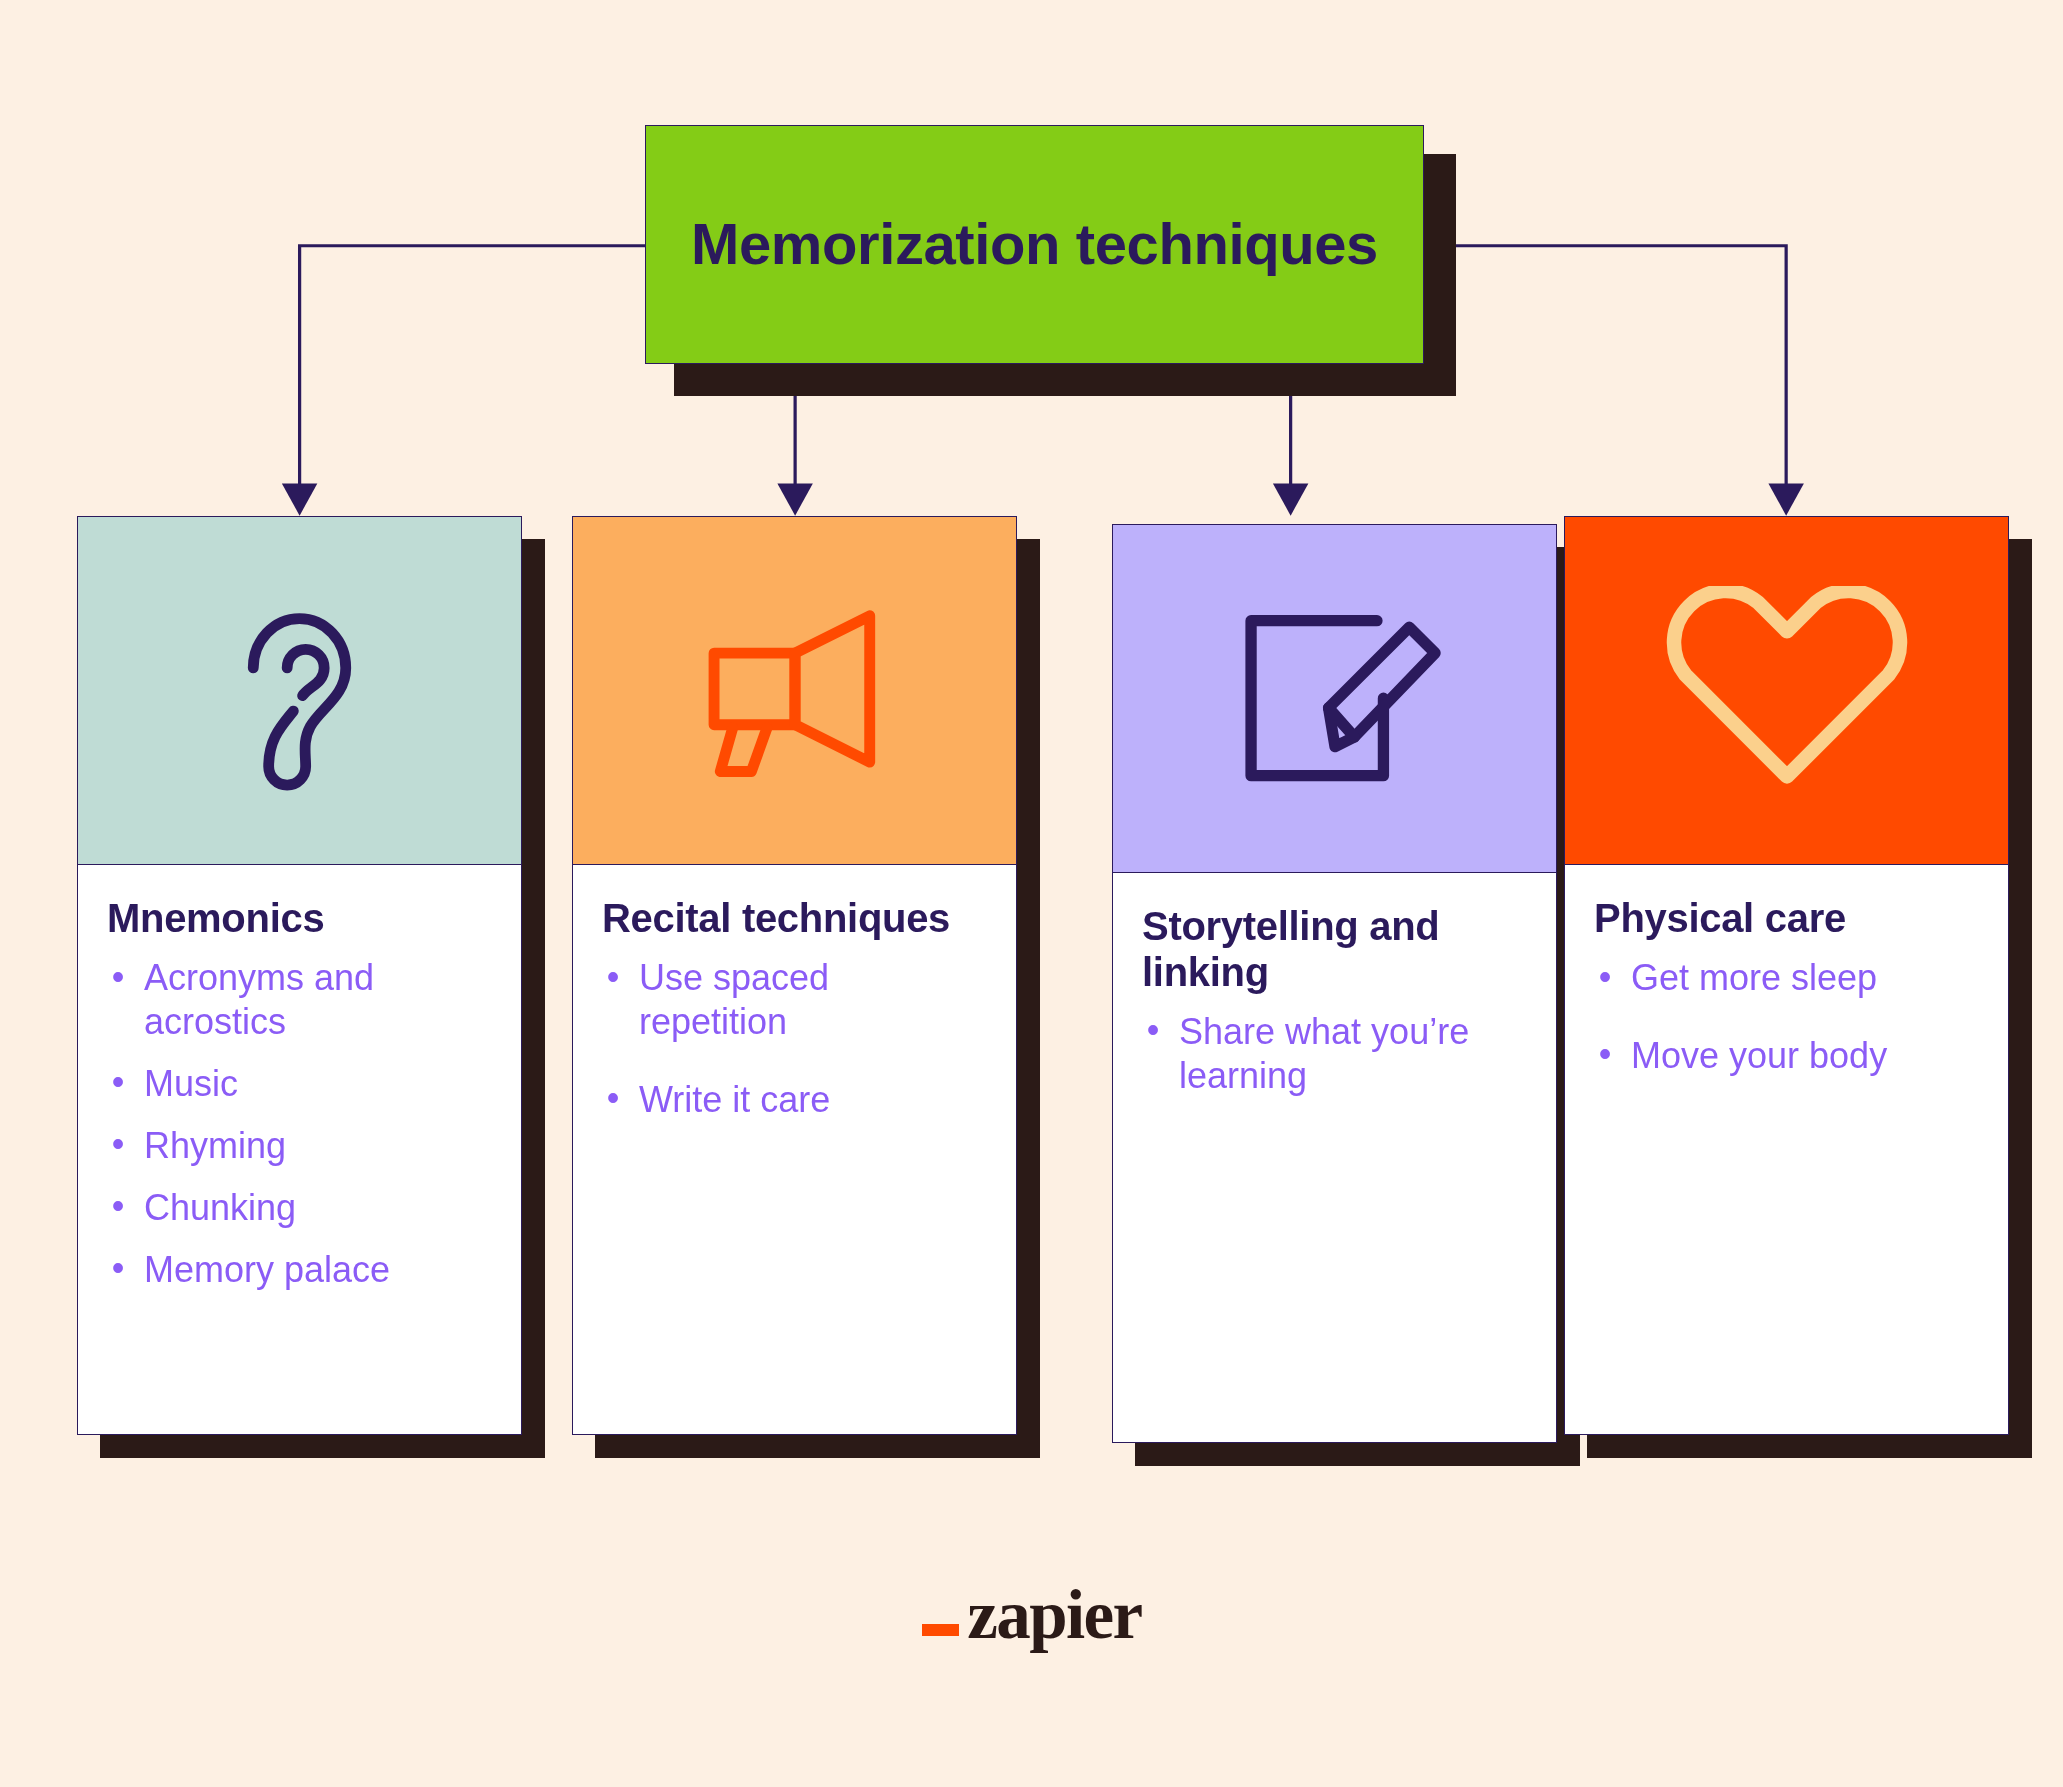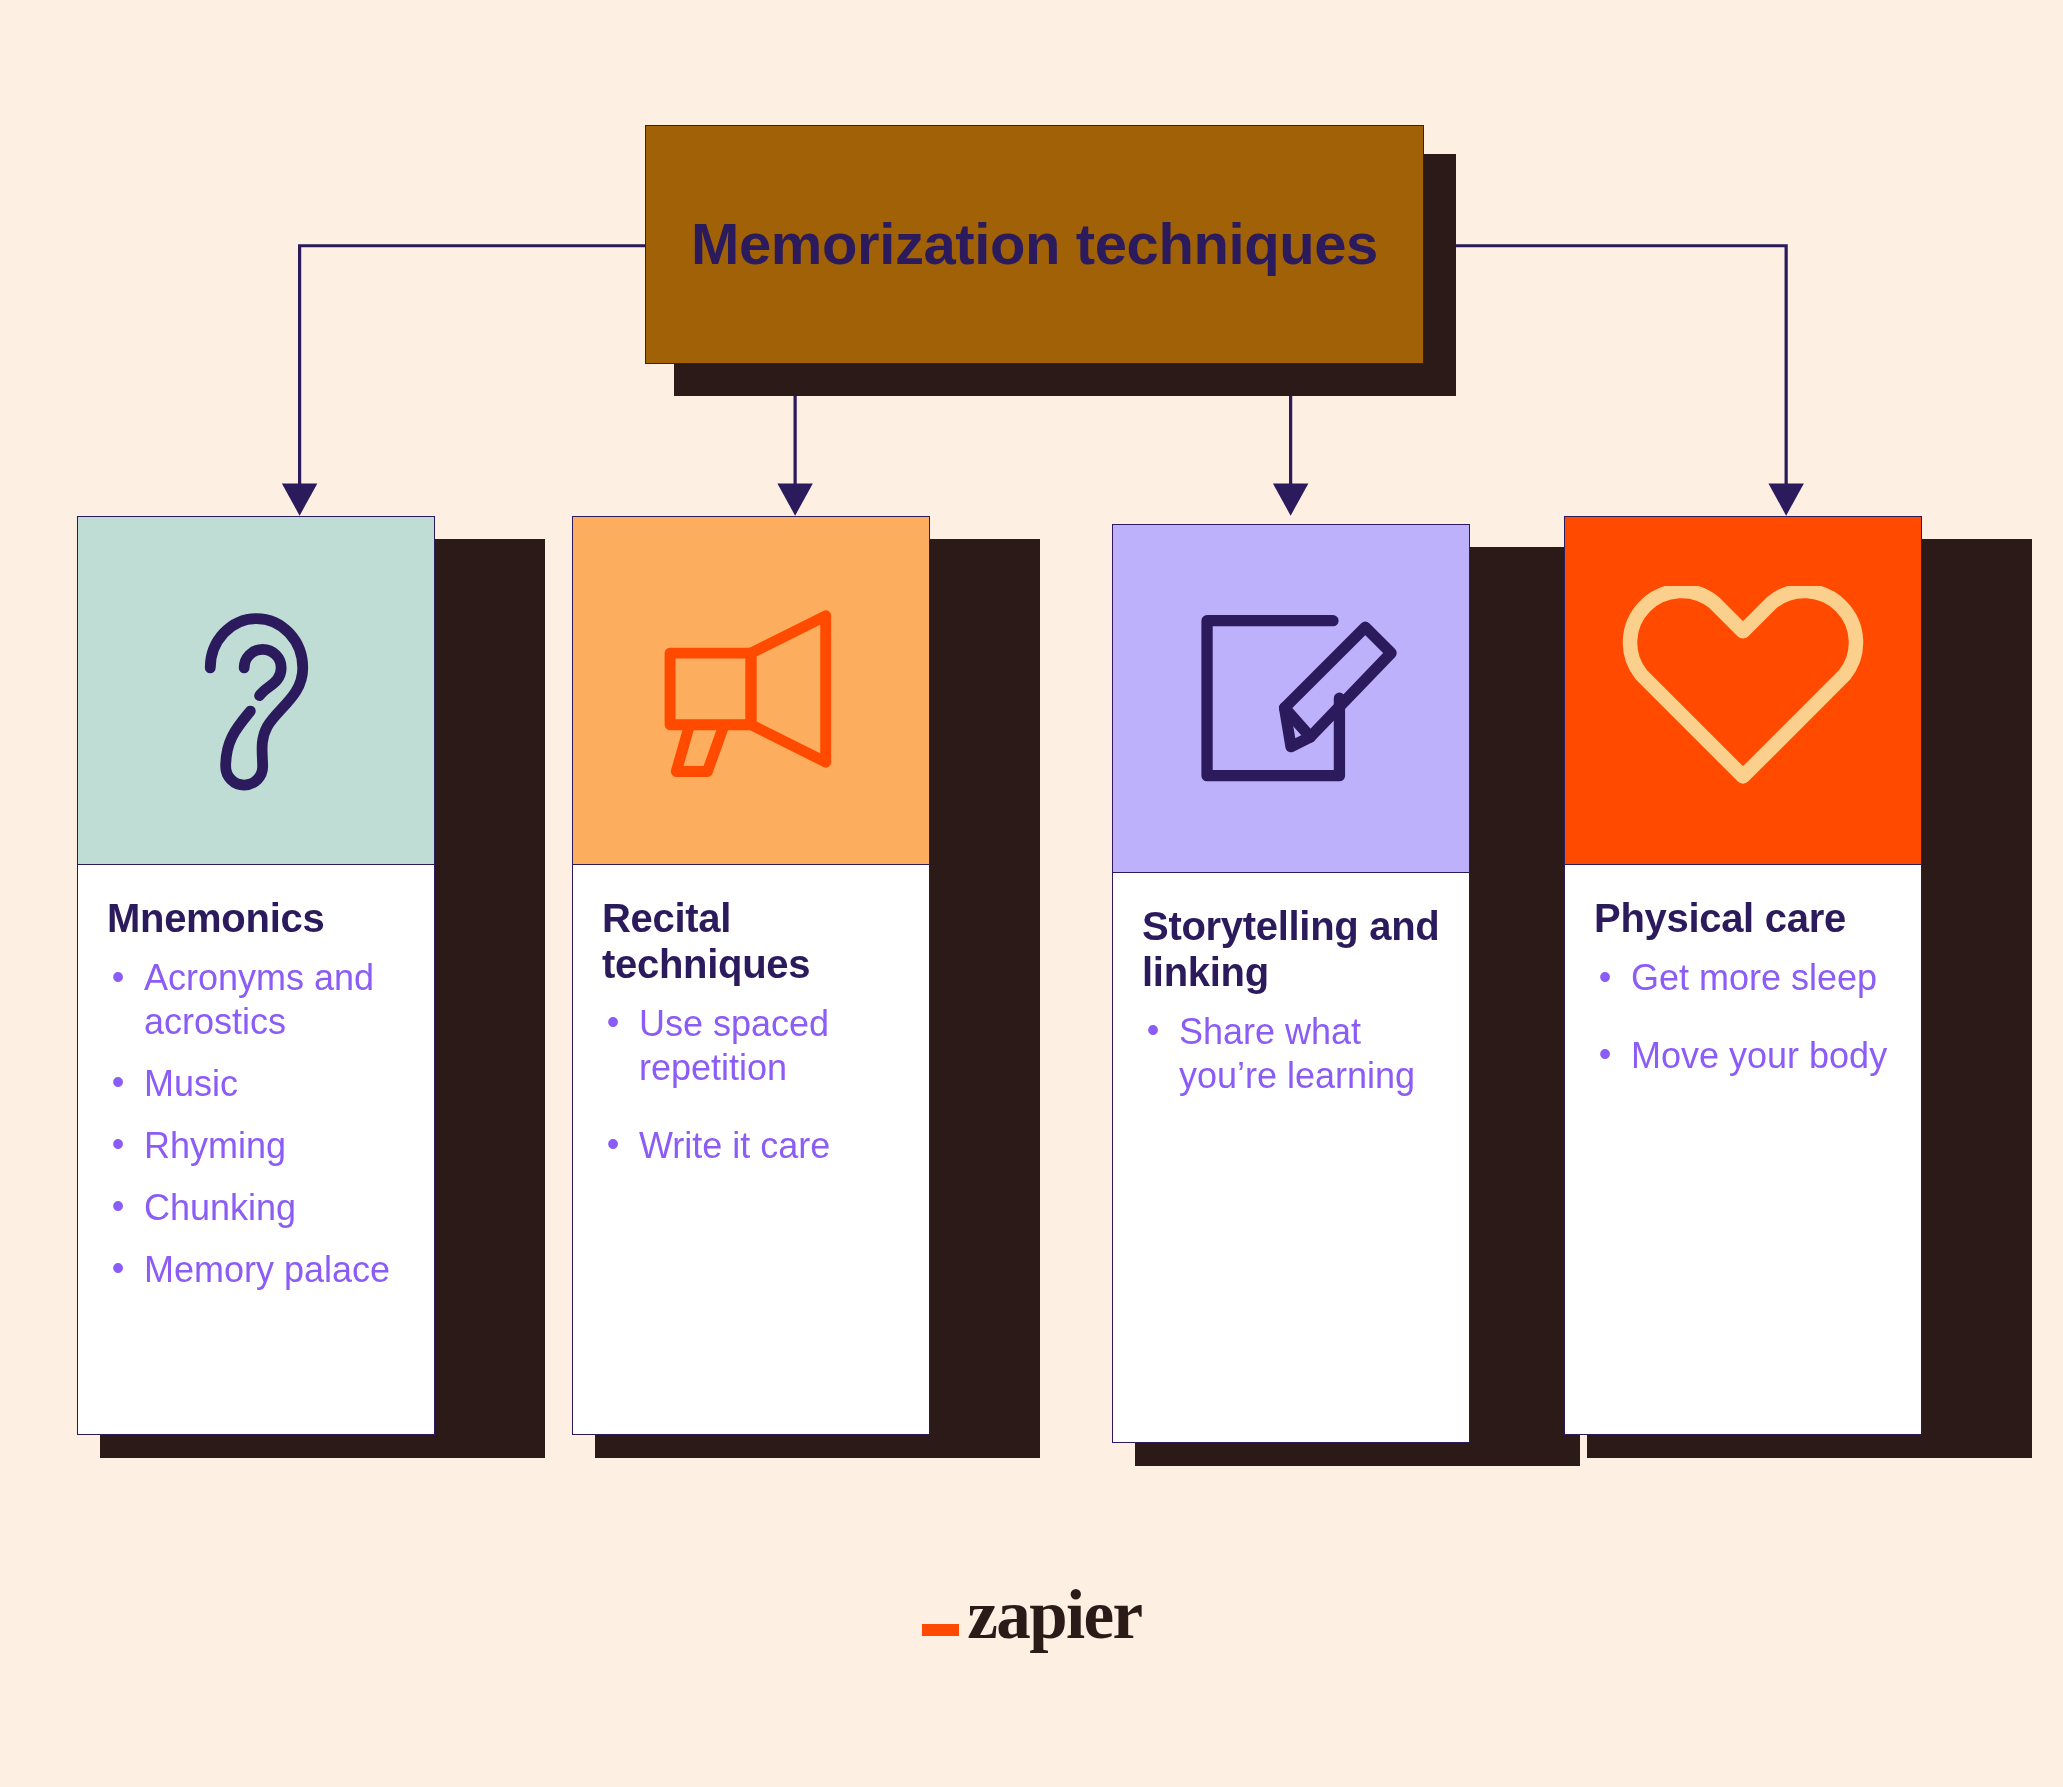--- a/index.html
+++ b/index.html
@@ -46,21 +46,21 @@
     width: 782px;
     height: 242px;
     background: #2B1A17;
   }
   .root-box {
     position: absolute;
     left: 0;
     top: 0;
     width: 779px;
     height: 239px;
-    background: #a16207;
+    background: #84cc16;
     border: 1.6px solid #2B1A5C;
     box-sizing: border-box;
     display: flex;
     align-items: center;
     justify-content: center;
   }
   .root-title {
     font-size: 58px;
     font-weight: bold;
     line-height: 1.14;
@@ -79,21 +79,21 @@
   .card-shadow {
     position: absolute;
     left: 22.6px;
     top: 22.6px;
     width: 445px;
     height: 919px;
     background: #2B1A17;
   }
   .card {
     position: relative;
-    width: 358px;
+    width: 445px;
     background: #FFFFFF;
     border: 1.6px solid #2B1A5C;
     box-sizing: border-box;
     min-height: 919px;
   }
   .card-icon {
     height: 347px;
     display: flex;
     align-items: center;
     justify-content: center;

